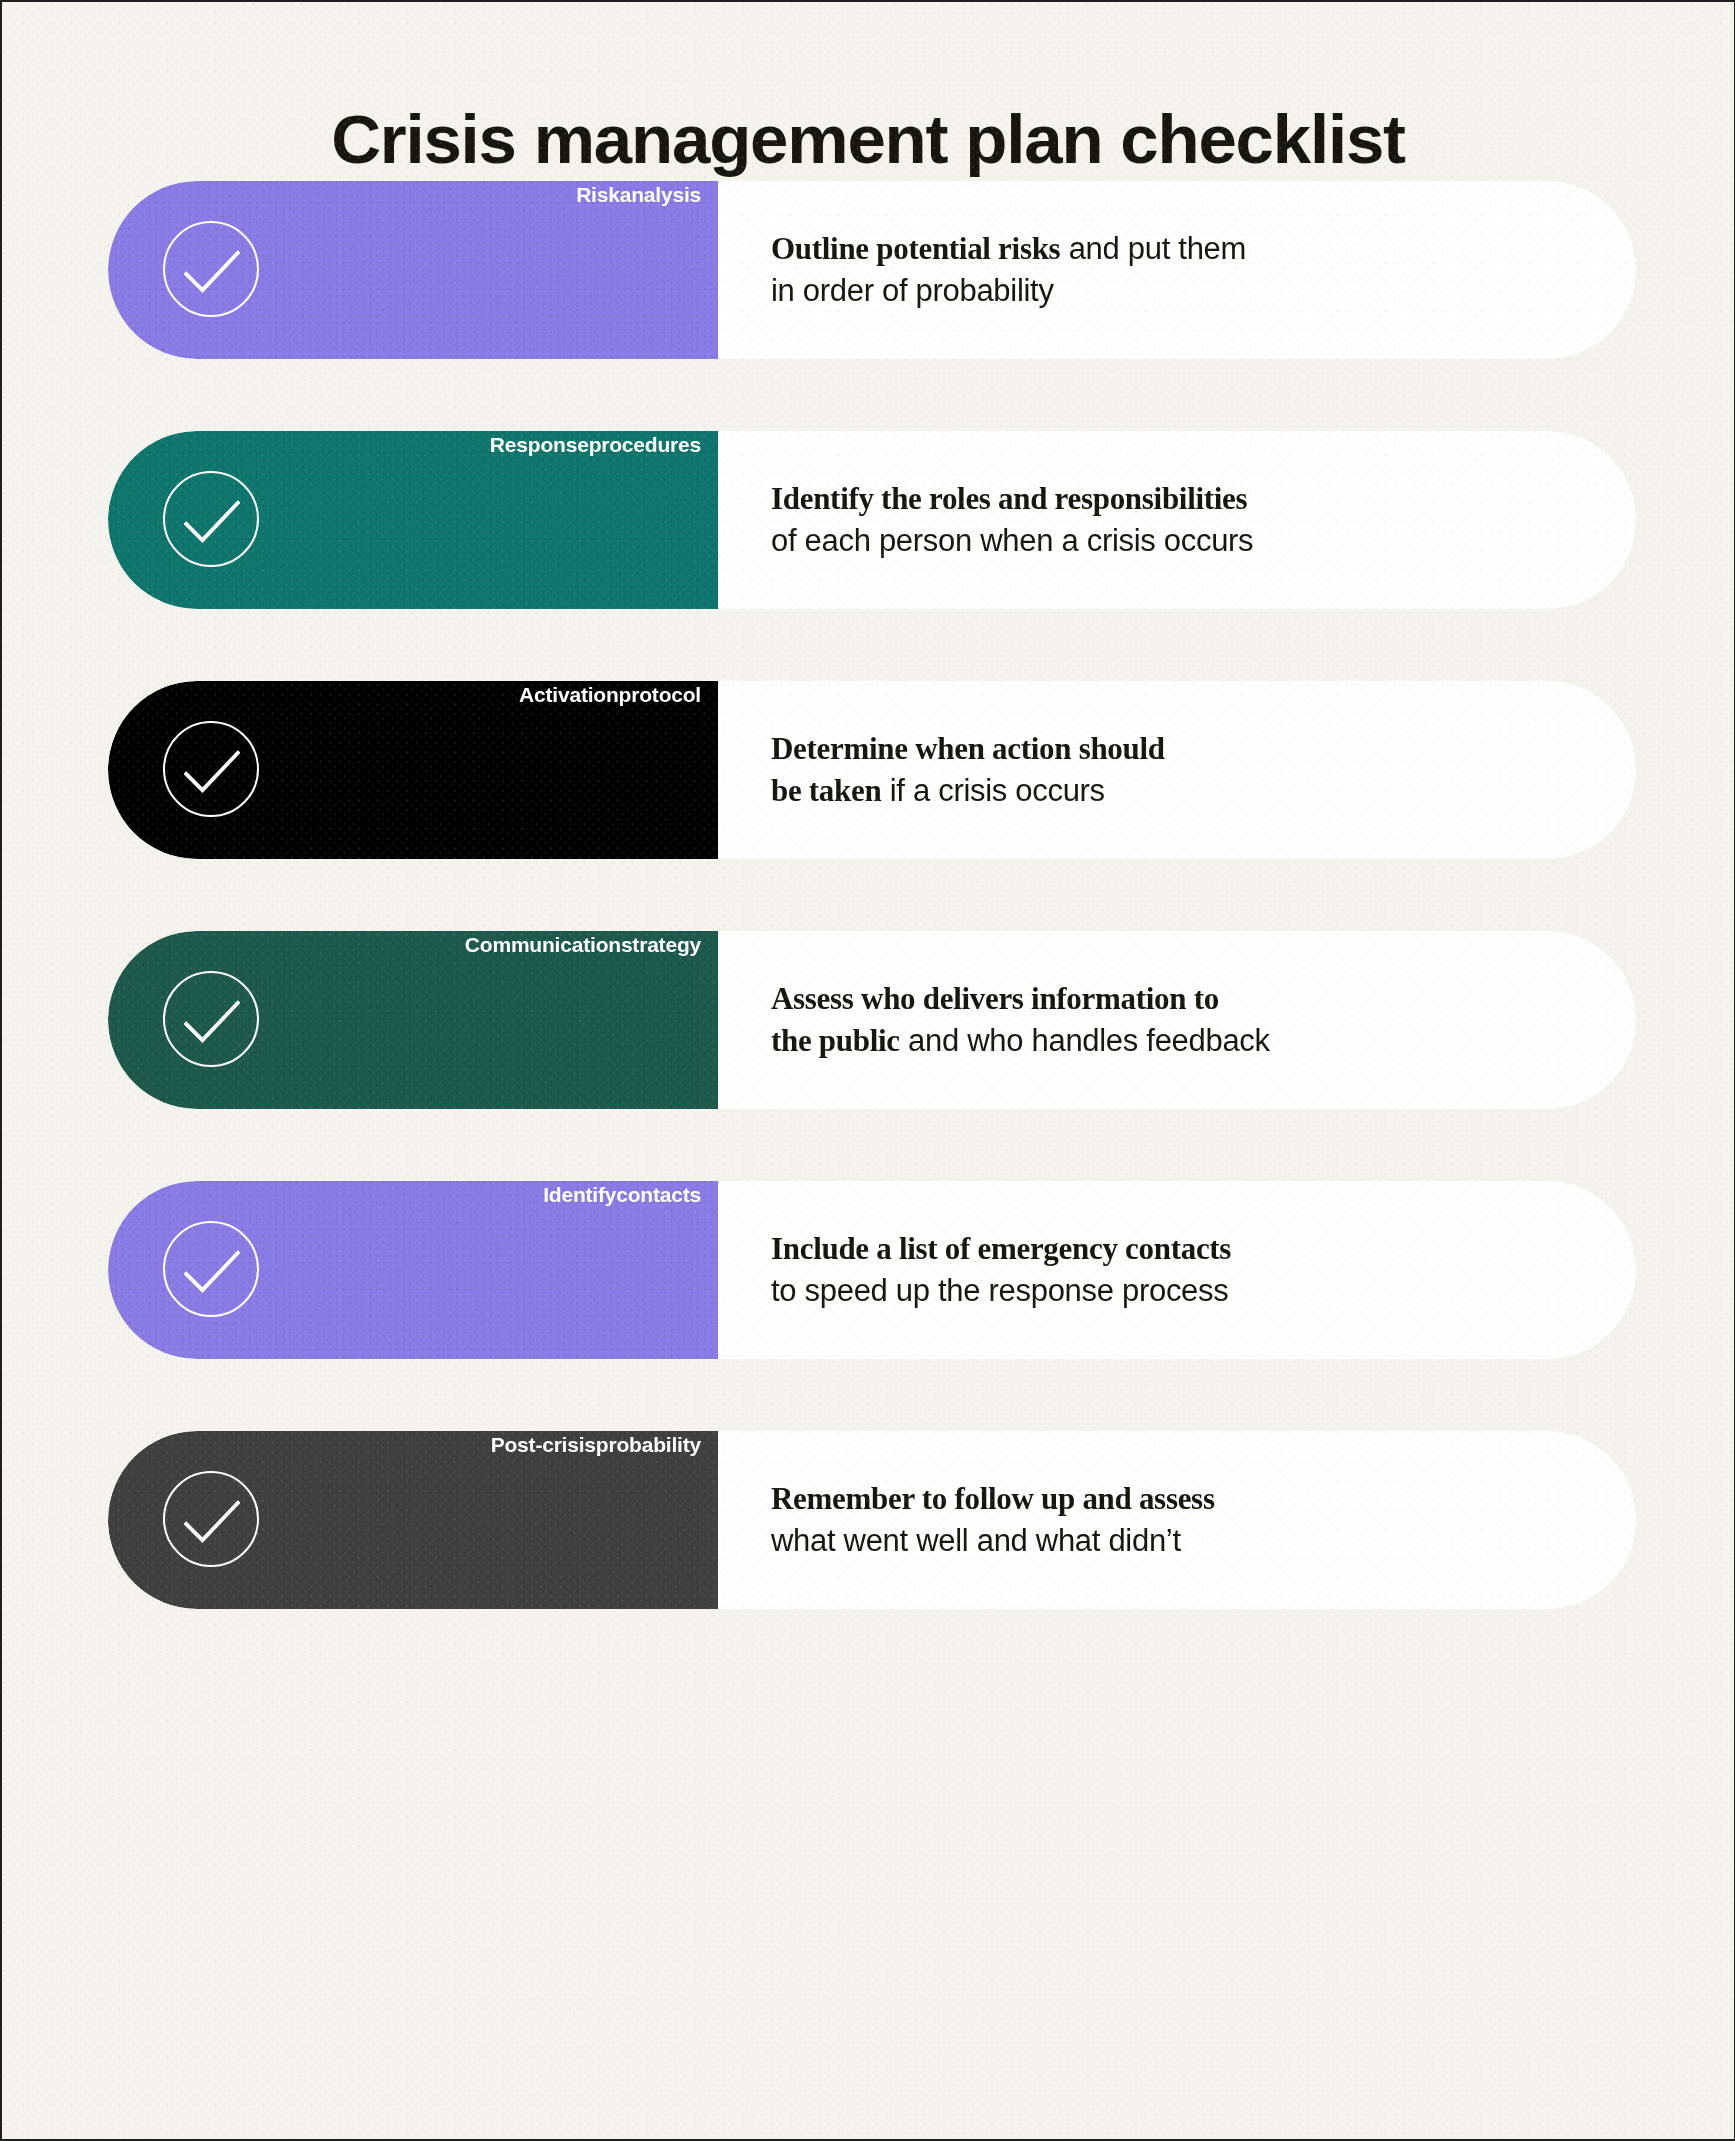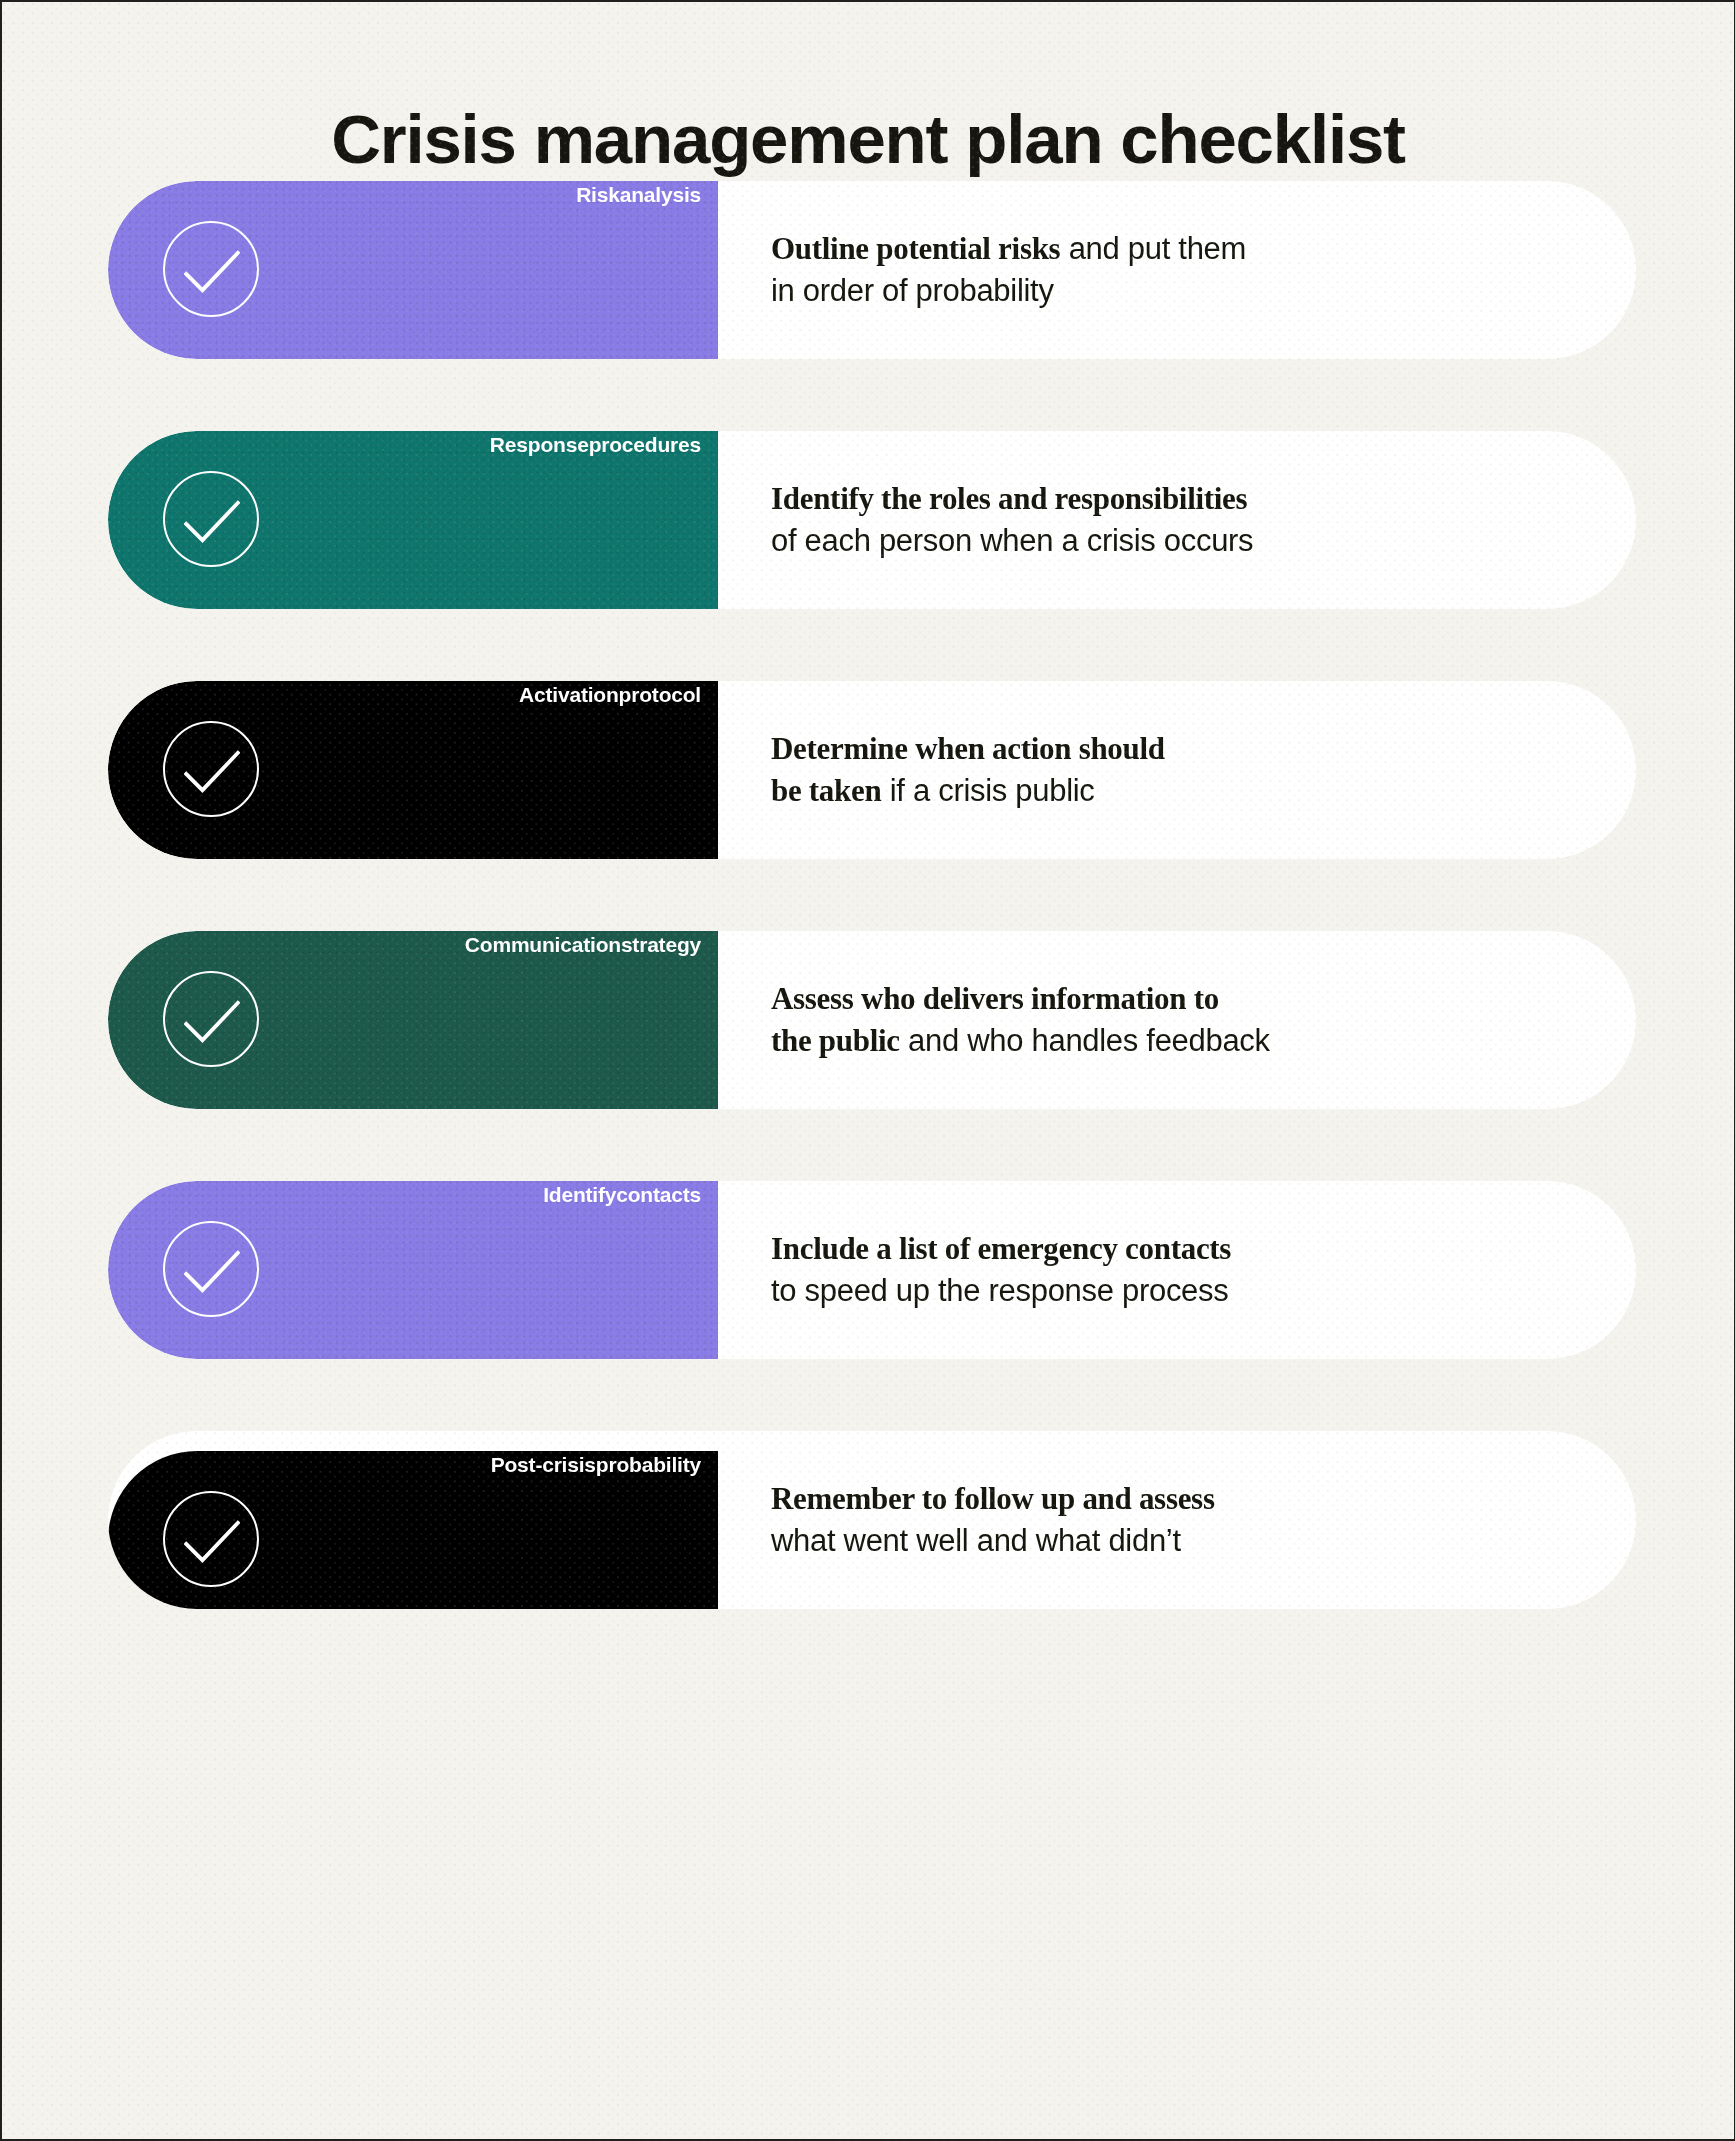--- a/index.html
+++ b/index.html
@@ -206,21 +206,21 @@
                 <path d="M2 25 L19 42 L56 3" stroke="#ffffff" stroke-width="4" stroke-linecap="square" stroke-linejoin="miter"></path>
               </svg>
             </div>
             <div class="swatch-label">
               <span>Activation</span>
               <span>protocol</span>
             </div>
           </div>
           <div class="desc">
             <div><b>Determine when action should</b></div>
-            <div><b>be taken</b><span> if a crisis public</span></div>
+            <div><b>be taken</b><span> if a crisis occurs</span></div>
           </div>
         </div>
       </div>
       <div class="row">
         <div class="card">
           <div class="swatch" style="background: rgb(29, 90, 76);">
             <div class="check-circle">
               <svg viewBox="0 0 58 46" fill="none" xmlns="http://www.w3.org/2000/svg">
                 <path d="M2 25 L19 42 L56 3" stroke="#ffffff" stroke-width="4" stroke-linecap="square" stroke-linejoin="miter"></path>
               </svg>
@@ -250,21 +250,21 @@
             </div>
           </div>
           <div class="desc">
             <div><b>Include a list of emergency contacts</b></div>
             <div><span>to speed up the response process</span></div>
           </div>
         </div>
       </div>
       <div class="row">
         <div class="card">
-          <div class="swatch" style="background: #000000; margin-top: 20px;">
+          <div class="swatch" style="background: #404040;">
             <div class="check-circle">
               <svg viewBox="0 0 58 46" fill="none" xmlns="http://www.w3.org/2000/svg">
                 <path d="M2 25 L19 42 L56 3" stroke="#ffffff" stroke-width="4" stroke-linecap="square" stroke-linejoin="miter"></path>
               </svg>
             </div>
             <div class="swatch-label">
               <span>Post-crisis</span>
               <span>probability</span>
             </div>
           </div>

